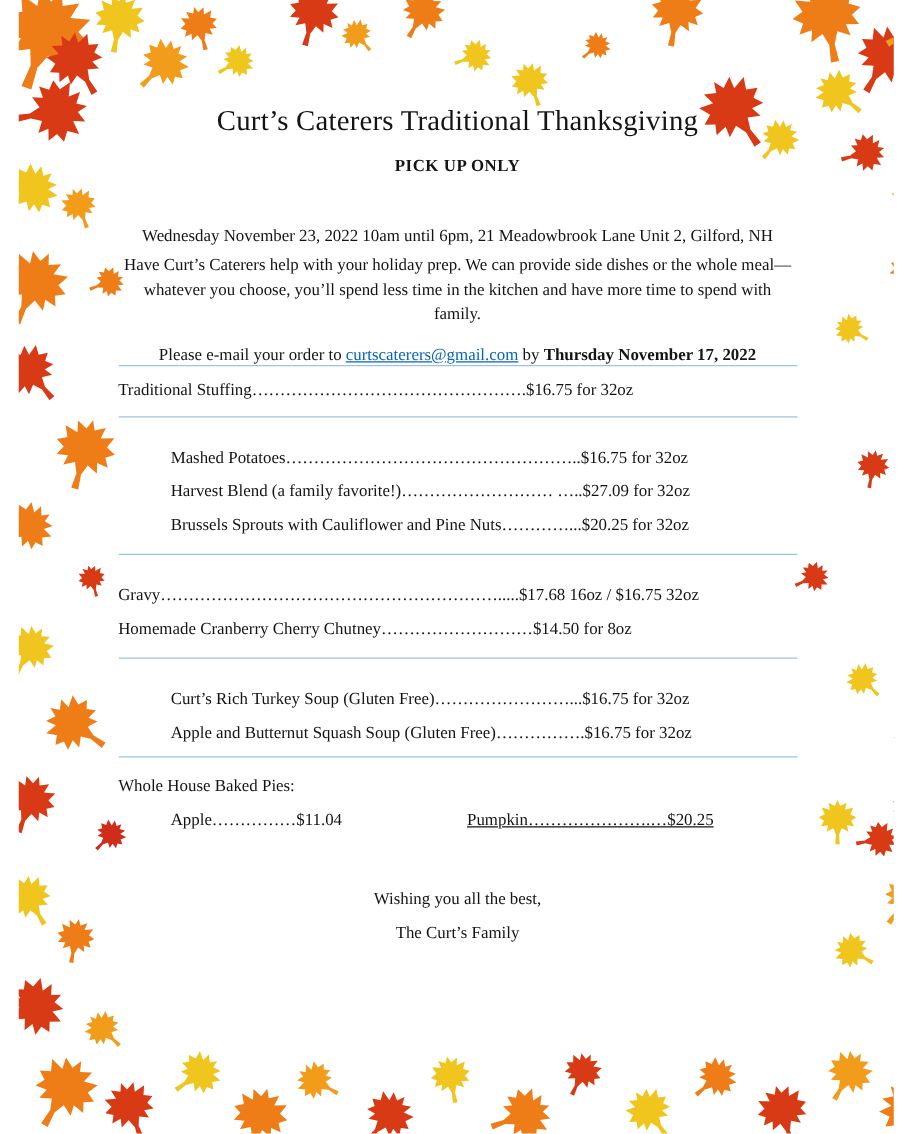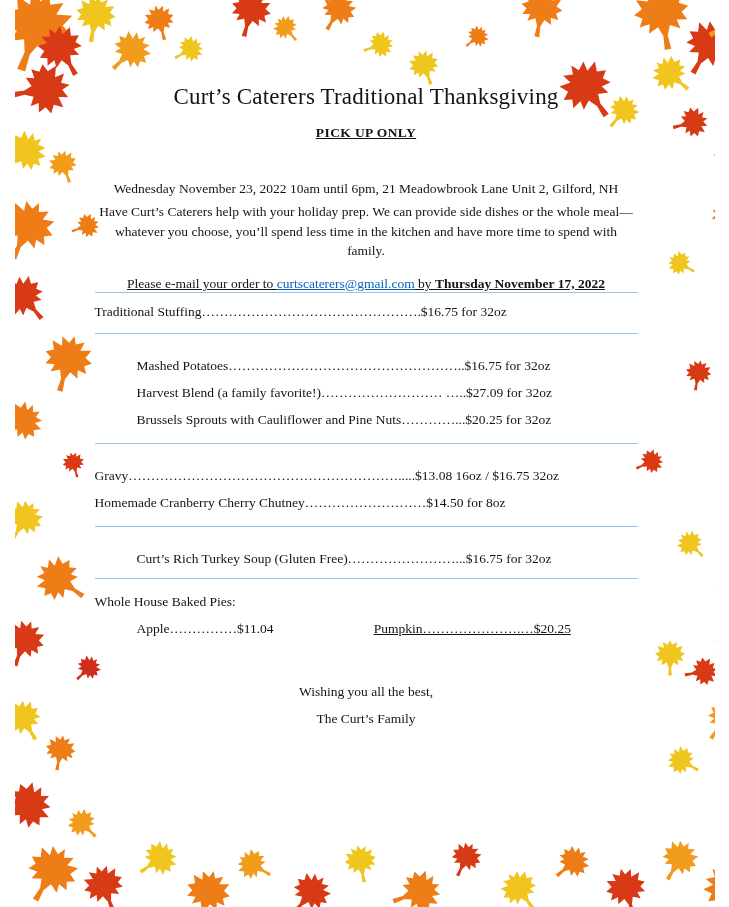--- a/index.html
+++ b/index.html
@@ -6,24 +6,24 @@
   .page {
     position:relative; width:700px; height:907px; margin:0 auto;
     background:#ffffff; overflow:hidden;
     font-family:"Liberation Serif", serif; color:#141414;
   }
   #leaves { position:absolute; inset:0; z-index:0; pointer-events:none; }
   #leaves svg { position:absolute; }
   .content { position:relative; z-index:1; padding:0 77px 0 80px; }
 
   .title { margin:84px 0 0 0; text-align:center; font-size:23px; font-weight:400; letter-spacing:0.2px; }
-  .pickup { margin-top:15px; text-align:center; font-size:13.5px; font-weight:700; text-decoration:underline; letter-spacing:0.4px; }
+  .pickup { margin-top:15px; text-align:center; font-size:13.5px; font-weight:700; letter-spacing:0.4px; }
   .event-line { margin-top:40px; text-align:center; font-size:13.5px; white-space:nowrap; }
   .intro { margin-top:5px; text-align:center; font-size:13.5px; line-height:1.45; }
-  .order-line { margin-top:15px; text-align:center; font-size:13.5px; white-space:nowrap;text-decoration:underline; }
+  .order-line { margin-top:15px; text-align:center; font-size:13.5px; white-space:nowrap; }
   .order-line a { color:var(--link,#0563c1); text-decoration:underline; cursor:pointer; }
   .order-line b { font-weight:700; }
 
   hr.rule { border:0; border-top:1.3px solid var(--rule,#9cc2e5); margin:0; }
   .rule-1 { margin-top:47px; }
 
   .menu-section { font-size:13.5px; }
   .menu-item { line-height:27px; white-space:nowrap; }
   .sec-a { padding:5px 0 8px 0; }
   .sec-b { padding:18px 0 10px 42px; }
@@ -267,28 +267,29 @@
 
     <div class="menu-section sec-b">
       <div class="menu-item">Mashed Potatoes……………………………………………..$16.75 for 32oz</div>
       <div class="menu-item">Harvest Blend (a family favorite!)……………………… …..$27.09 for 32oz</div>
       <div class="menu-item">Brussels Sprouts with Cauliflower and Pine Nuts…………...$20.25 for 32oz</div>
     </div>
 
     <hr class="rule">
 
     <div class="menu-section sec-c">
-      <div class="menu-item">Gravy…………………………………………………….....$13.08 16oz / $16.75 32oz</div>
+      <div class="menu-item">Gravy…………………………………………………….....$17.68 16oz / $16.75 32oz</div>
       <div class="menu-item">Homemade Cranberry Cherry Chutney………………………$14.50 for 8oz</div>
     </div>
 
     <hr class="rule">
 
     <div class="menu-section sec-d">
       <div class="menu-item">Curt’s Rich Turkey Soup (Gluten Free)……………………...$16.75 for 32oz</div>
+      <div class="menu-item">Apple and Butternut Squash Soup (Gluten Free)…………….$16.75 for 32oz</div>
     </div>
 
     <hr class="rule">
 
     <div class="pies-heading">Whole House Baked Pies:</div>
     <div class="pies-row">
       <span class="pie-apple">Apple……………$11.04</span>
       <span class="pie-pumpkin">Pumpkin………………….…$20.25</span>
     </div>
 

